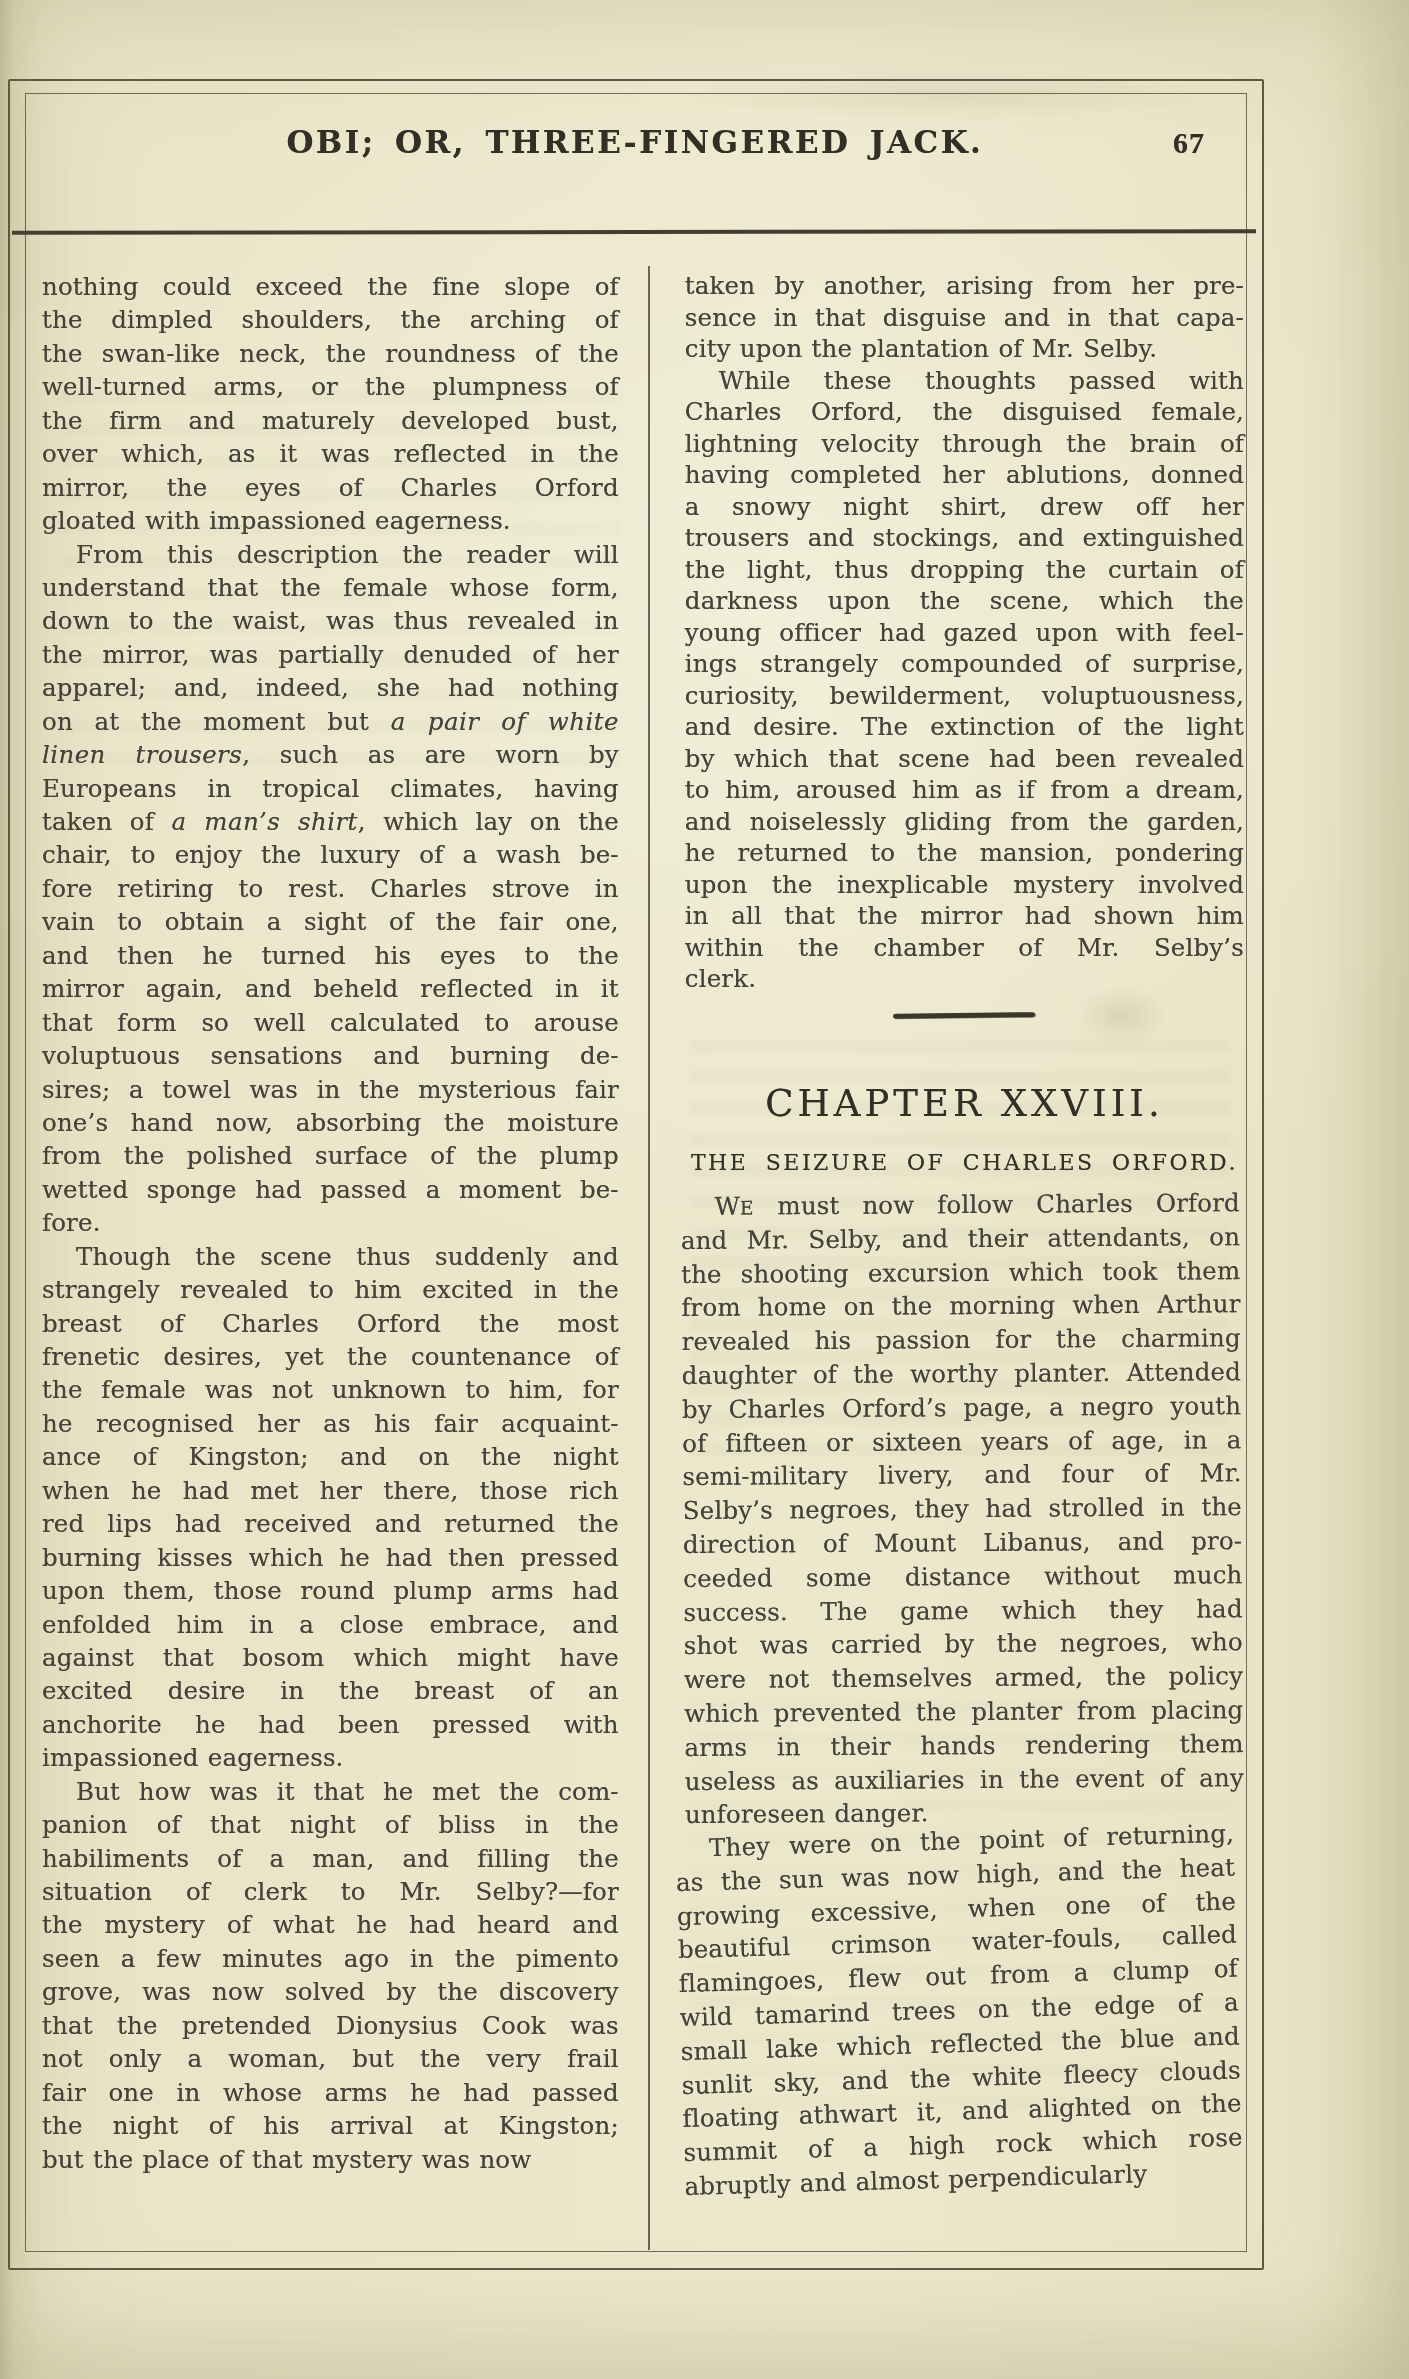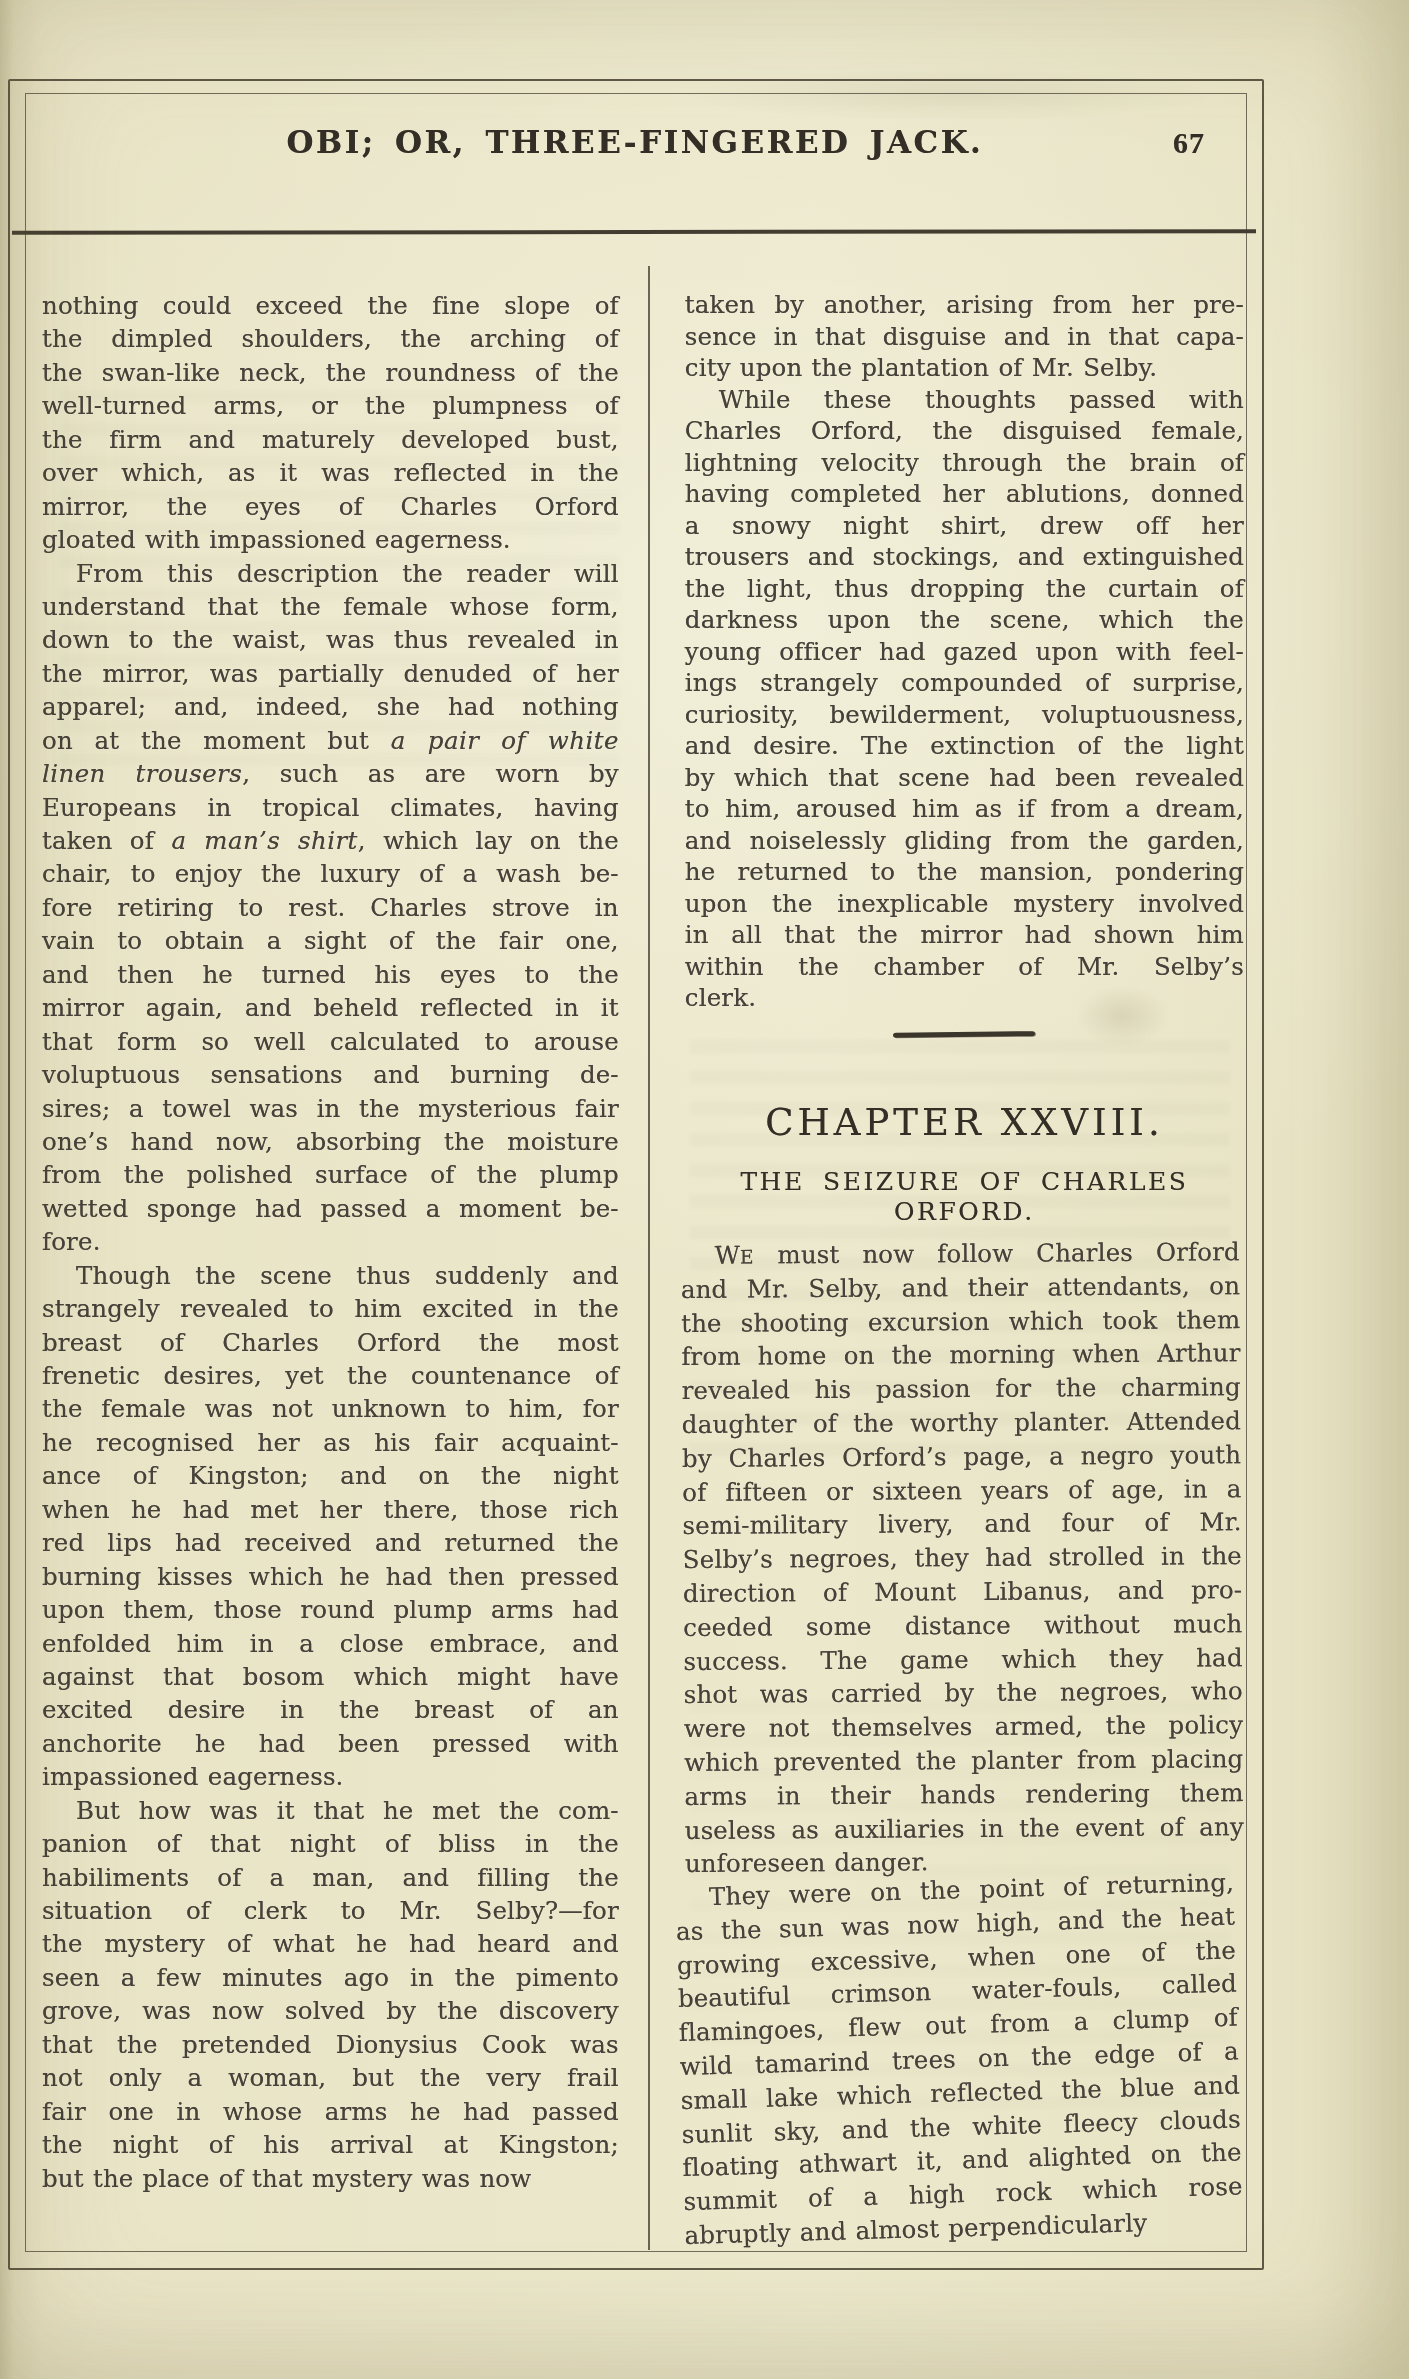--- a/index.html
+++ b/index.html
@@ -48,21 +48,21 @@
     position:absolute;right:40px;top:2px;font-size:30px;font-weight:700;
     letter-spacing:1px;text-shadow:0 0 0.5px rgba(50,45,35,0.55);font-family:Liberation Serif, serif;
   }
   .header-rule{
     position:absolute;left:12px;top:230px;width:1244px;height:4px;
     background:var(--rule);box-shadow:0 -5px 0 -3.2px rgba(67,61,49,0.45);
     transform:rotate(-0.08deg);
   }
   
   .columns{
-    position:absolute;left:42px;top:273px;width:1202px;height:1990px;
+    position:absolute;left:42px;top:254px;width:1202px;height:1990px;
     display:flex;color:var(--ink);gap:28px;
   }
   .v-rule{
     position:absolute;left:648px;top:266px;width:2px;height:1984px;
     background:rgba(62,56,42,0.75);
   }
   .col{padding-top:16px;}
   .col-left{width:590px;margin-right:38px;}
   .col-right{width:572px;}
   .para{margin:0;}
@@ -85,21 +85,21 @@
     width:142px;height:5px;background:#3b362c;margin:18px auto 0;
     border-radius:3px/2.5px;transform:rotate(-0.7deg);
     box-shadow:1px 0.5px 0 rgba(59,54,44,0.5);
   }
   .chapter-heading{
     text-align:center;font-size:37px;line-height:44px;letter-spacing:4px;
     margin-top:64px;color:var(--ink-dark);
     text-shadow:0 0 0.6px rgba(50,45,35,0.6);
   }
   .chapter-subtitle{
-    text-align:center;font-size:25px;line-height:30px;letter-spacing:2.5px;
+    text-align:center;font-size:22px;line-height:30px;letter-spacing:2.5px;
     word-spacing:8px;margin-top:22px;color:var(--ink-dark);
     text-shadow:0 0 0.5px rgba(50,45,35,0.55);
   }
   .para.body-start{margin-top:12px;}
   
   .stain{position:absolute;pointer-events:none;border-radius:50%;}
   .stain.s1{left:1075px;top:985px;width:95px;height:62px;
     background:radial-gradient(ellipse at center, rgba(120,112,76,0.16), rgba(120,112,76,0) 70%);}
   .stain.s2{left:690px;top:70px;width:520px;height:50px;
     background:radial-gradient(ellipse at center, rgba(120,118,86,0.10), rgba(120,118,86,0) 75%);}

